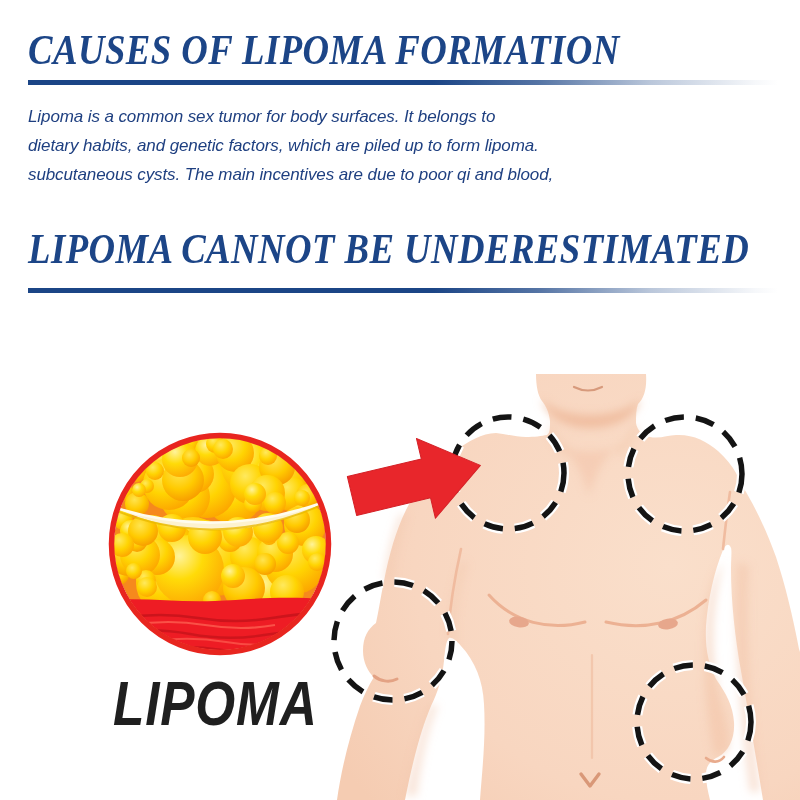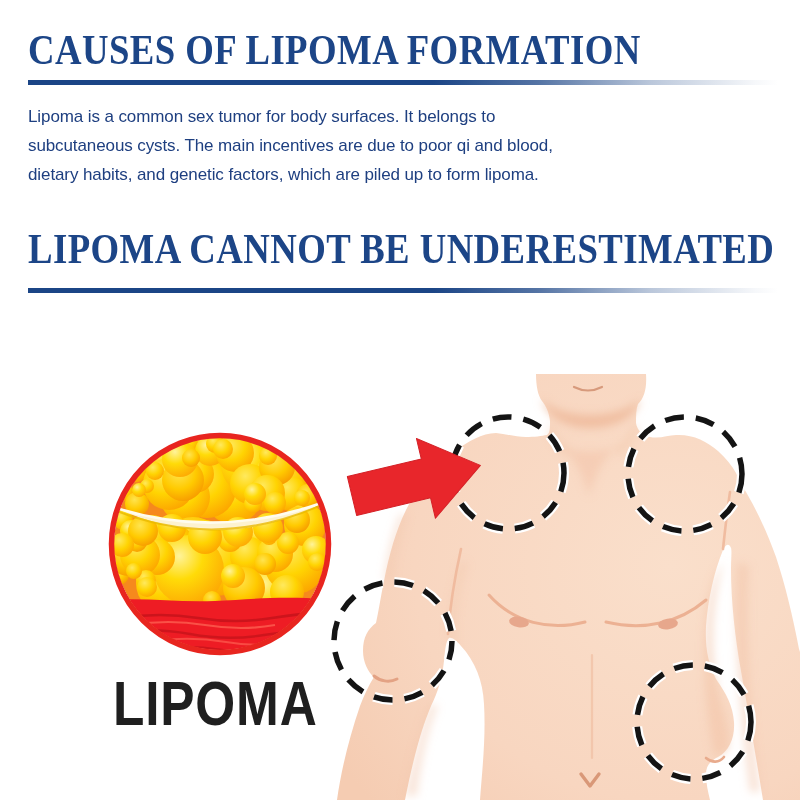--- a/index.html
+++ b/index.html
@@ -1,17 +1,17 @@
 <!DOCTYPE html>
 <html style="--page-bg: #ffffff; --heading-blue: #1c4587; --body-blue: #1e3f80; --rule-blue: #1b4586; --skin: #f8d6bf; --skin-shade: #eeb795; --skin-line: #e5a284; --arrow-red: #e8262b; --ring-red: #e8251f; --fat-orange: #f6891d; --muscle-red: #ee1c24; --marker-black: #141414; --label-black: #1f1f1f;"><head>
 <meta charset="utf-8">
 <style>
   html,body{margin:0;padding:0;background:#fff;}
   .page{position:relative;width:800px;height:800px;background:var(--page-bg,#fff);overflow:hidden;
-        font-family:"Liberation Sans",sans-serif;}
+        font-family:"Liberation Sans",sans-serif;font-style:italic;}
   .heading{position:absolute;left:28px;margin:0;white-space:nowrap;
            font-family:"Liberation Serif",serif;font-weight:bold;font-size:42px;line-height:42px;
            color:var(--heading-blue,#1c4587);transform:scaleX(0.875);transform-origin:0 0;
            letter-spacing:0.5px;}
   #title1{top:29px;}
   #title2{top:228px;}
   .rule{position:absolute;left:28px;height:4.5px;width:750px;
         background:linear-gradient(to right,var(--rule-blue,#1b4586) 0%,var(--rule-blue,#1b4586) 54%,
           rgba(27,69,134,0.75) 68%,rgba(27,69,134,0.30) 83%,rgba(27,69,134,0.04) 97%,rgba(27,69,134,0) 100%);}
   #rule1{top:80px;}
@@ -262,21 +262,21 @@
 
     <g transform="translate(352,496) rotate(-13.4)">
       <polygon points="0,-20 76,-20 76,-41 132,0 76,41 76,20 0,20" fill="var(--arrow-red,#e8262b)" stroke="#d42127" stroke-width="1" stroke-linejoin="round"></polygon>
     </g>
   </svg>
 
   <h1 class="heading" id="title1">CAUSES OF LIPOMA FORMATION</h1>
   <div class="rule" id="rule1"></div>
   <div class="body-text" id="body1">
     <div>Lipoma is a common sex tumor for body surfaces. It belongs to</div>
+    <div>dietary habits, and genetic factors, which are piled up to form lipoma.</div>
     <div>subcutaneous cysts. The main incentives are due to poor qi and blood,</div>
-    <div>dietary habits, and genetic factors, which are piled up to form lipoma.</div>
   </div>
 
   <h1 class="heading" id="title2">LIPOMA CANNOT BE UNDERESTIMATED</h1>
   <div class="rule" id="rule2"></div>
 
   <div id="lipoma-label">LIPOMA</div>
 </div>
 
 </body></html>

